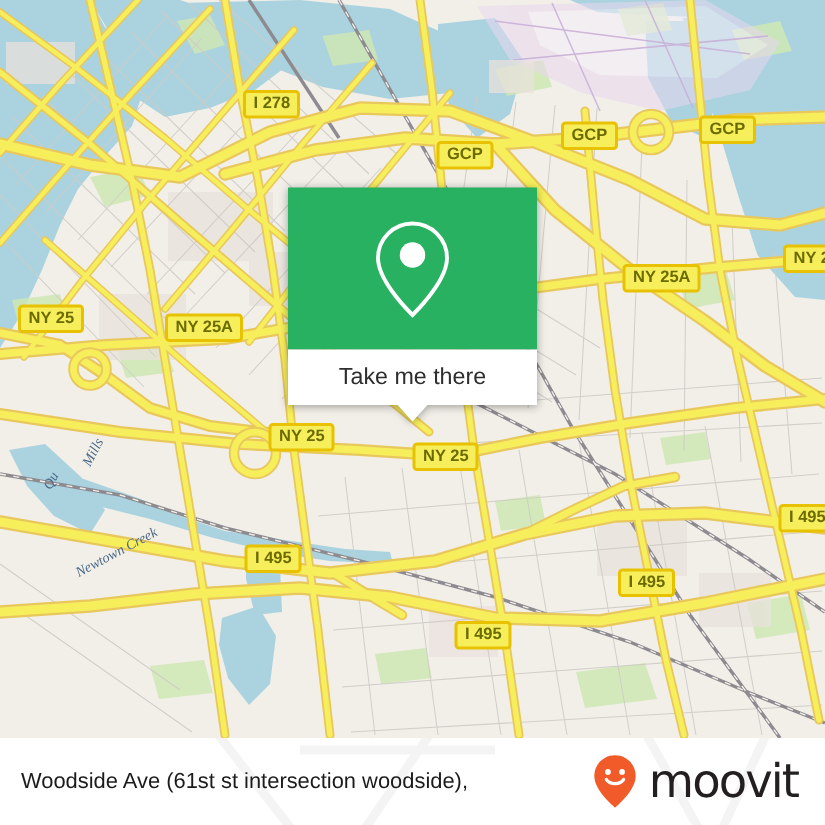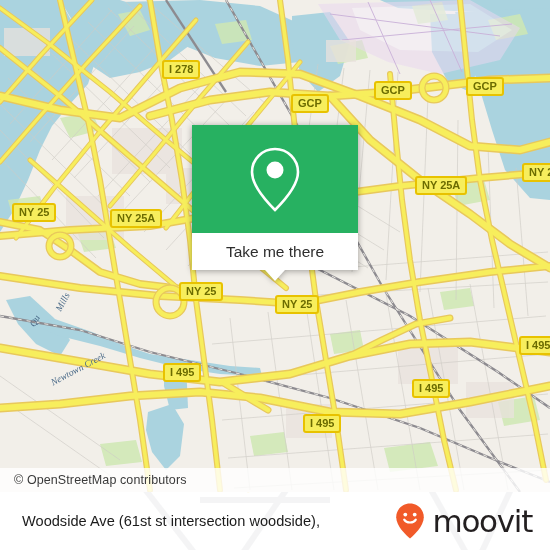--- a/index.html
+++ b/index.html
@@ -113,21 +113,20 @@
     width: 550px;
     height: 550px;
     opacity: 0.10;
     pointer-events: none;
   }
   #footer-text {
     position: relative;
     flex: 1;
     z-index: 2;
     line-height: 1.30;
-    margin-left: 8px;
   }
   #footer-text div {
     font-size: 14.6px;
     color: #1b1b1b;
     white-space: nowrap;
     font-family: "Liberation Sans", sans-serif;
   }
   #brand {
     position: relative;
     z-index: 2;
@@ -391,23 +390,20 @@
     <div class="shield" style="left:163px; top:363px;">I 495</div>
     <div class="shield" style="left:412px; top:379px;">I 495</div>
     <div class="shield" style="left:519px; top:336px;">I 495</div>
     <div class="shield" style="left:303px; top:414px;">I 495</div>
 
     <div class="waterlabel" style="left:48px; top:364px; transform:rotate(-28deg);">Newtown Creek</div>
     <div class="waterlabel" style="left:53px; top:297px; transform:rotate(-62deg);">Mills</div>
     <div class="waterlabel" style="left:29px; top:316px; transform:rotate(-62deg);">Qu</div>
   </div>
 
-  <div id="attrib">
-    <span>© OpenStreetMap contributors</span>
-  </div>
 
   <div id="callout">
     <div id="callout-green">
       <svg width="56" height="70" viewBox="0 0 56 70">
         <path d="M 28 5 C 15.3 5 5 15.3 5 28 C 5 42 22 60 28 66 C 34 60 51 42 51 28 C 51 15.3 40.7 5 28 5 Z" fill="none" stroke="#ffffff" stroke-width="2.6"></path>
         <circle cx="28" cy="26" r="8.5" fill="#ffffff"></circle>
       </svg>
     </div>
     <div id="callout-btn">
       <span>Take me there</span>

